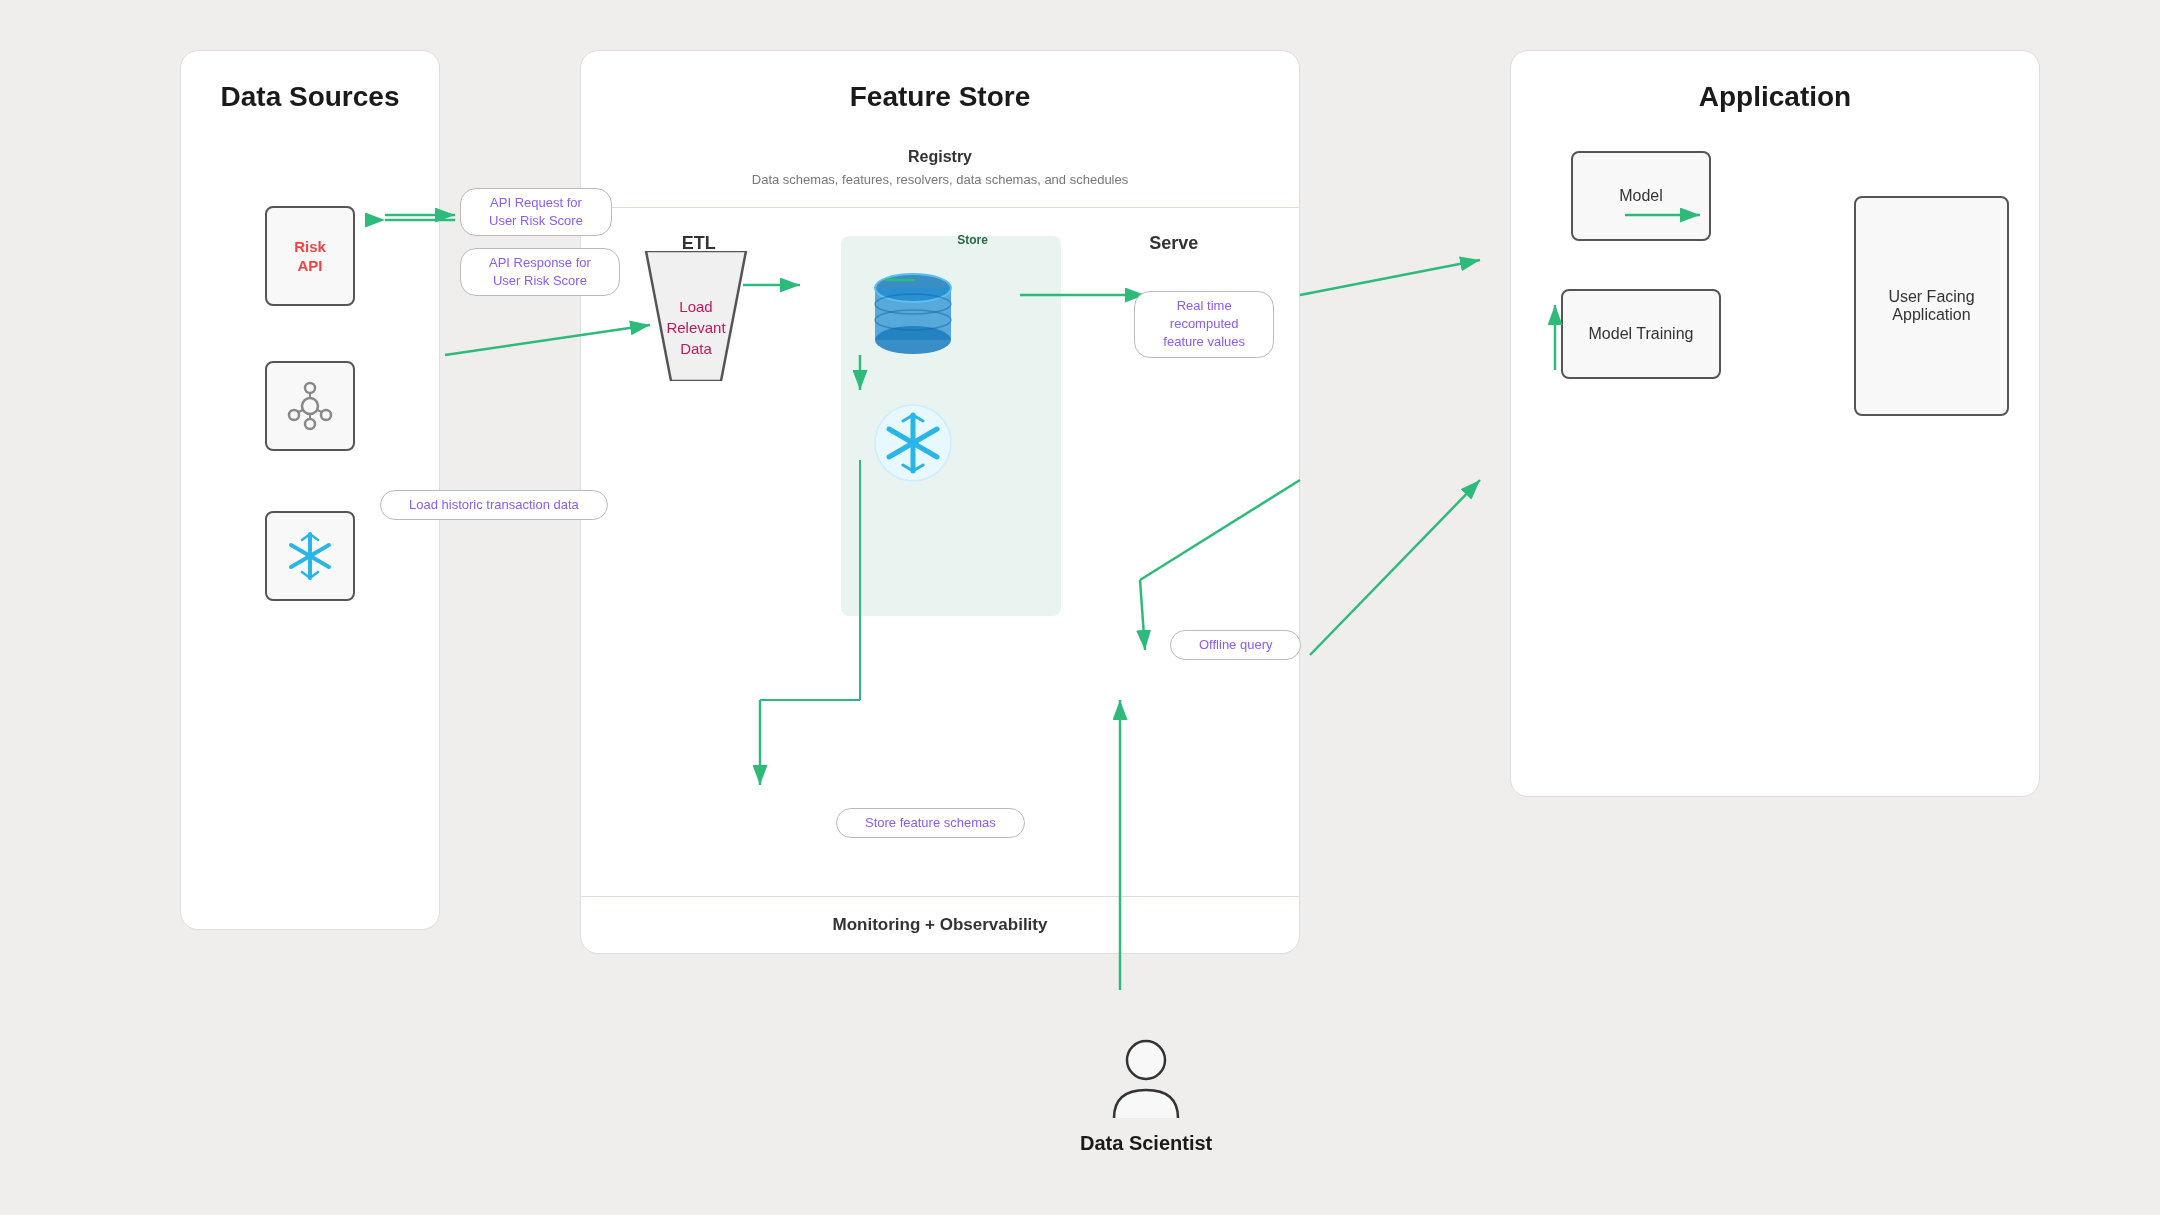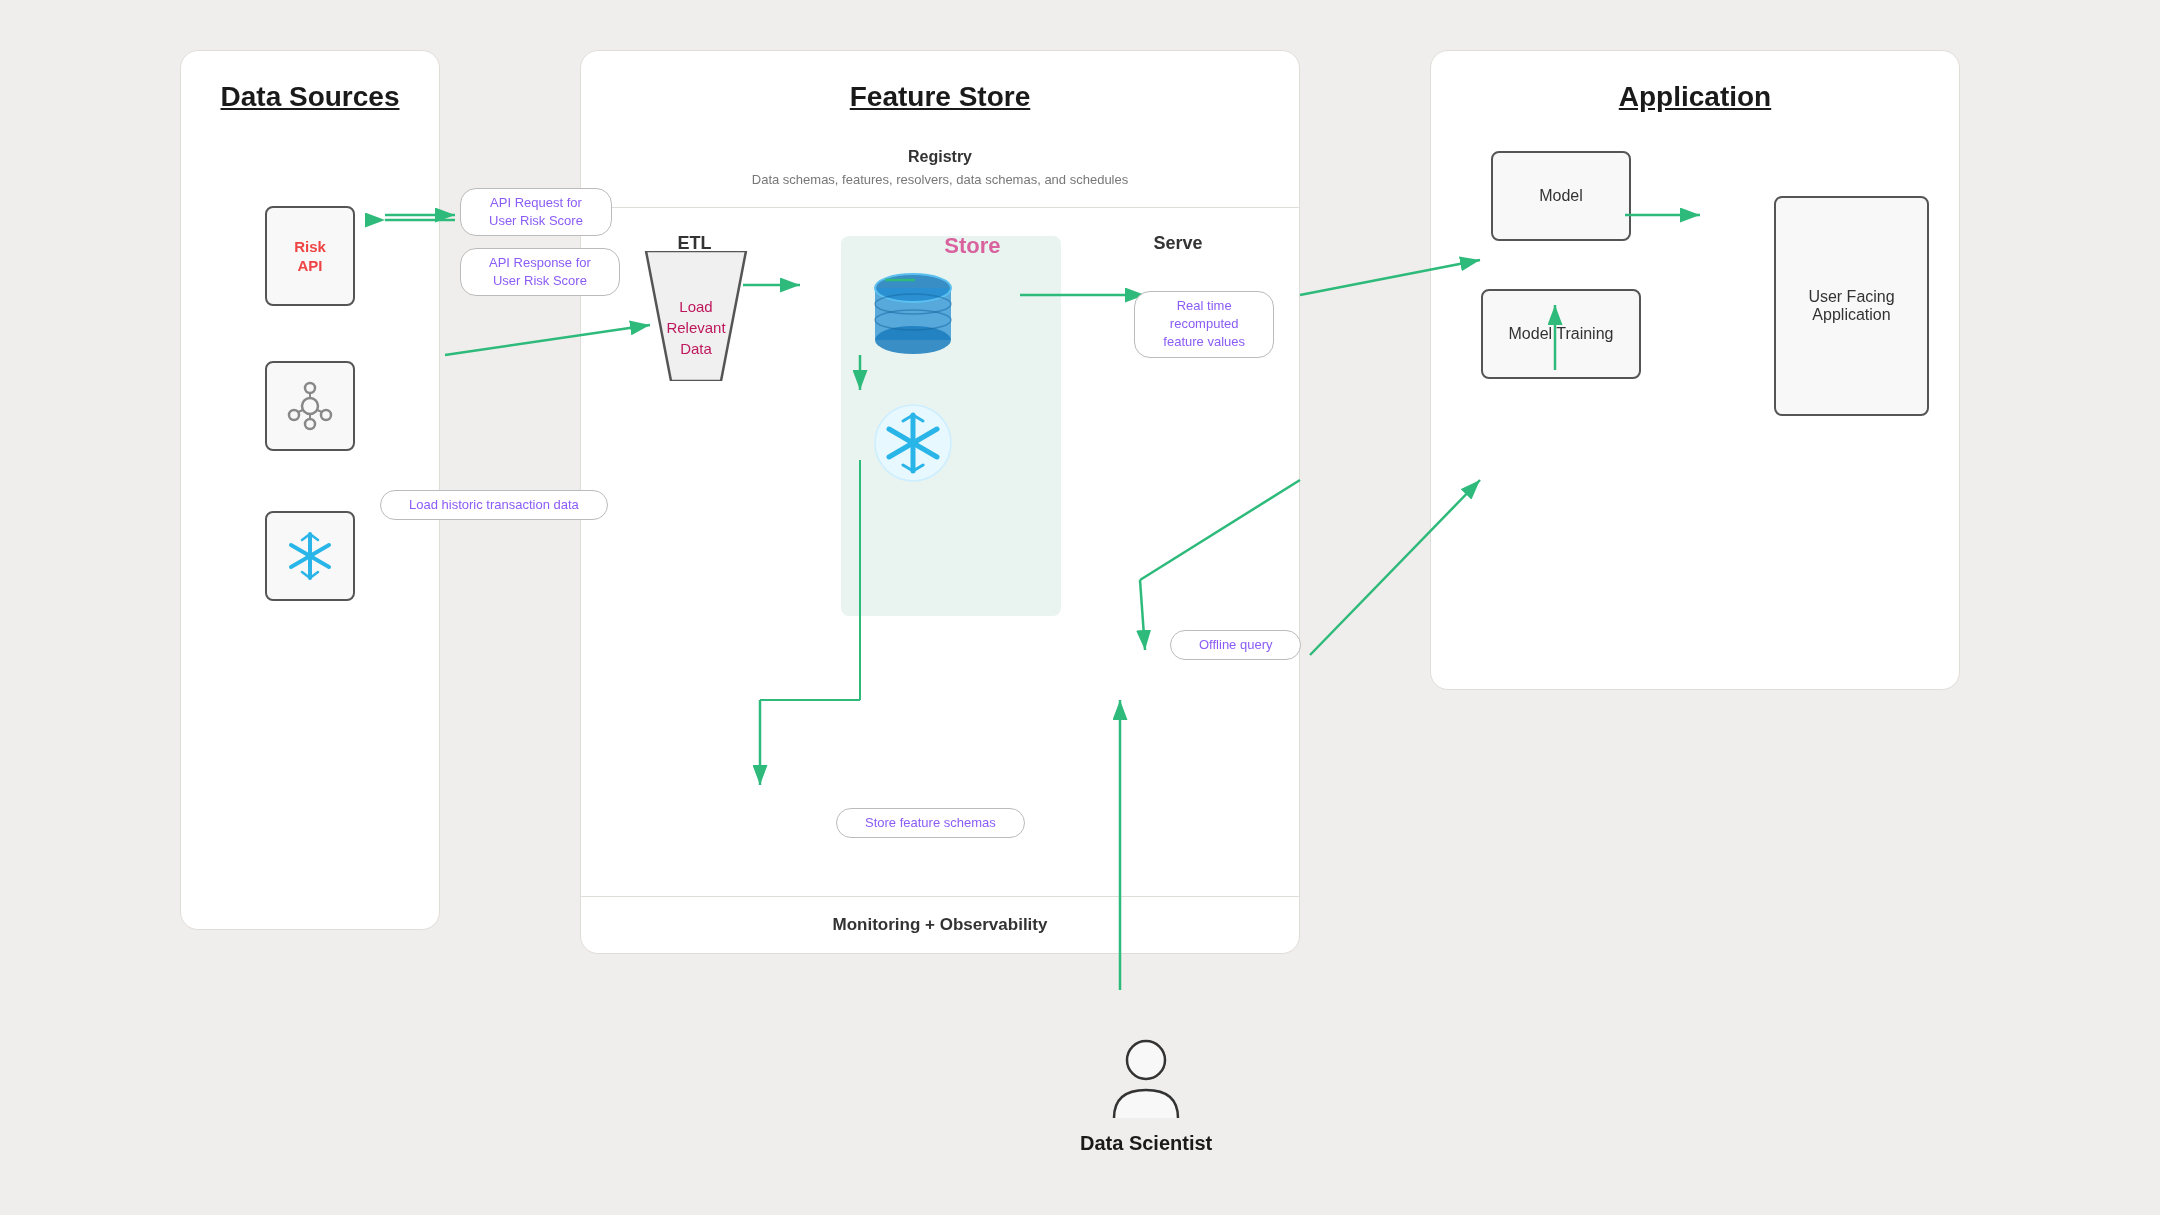--- a/index.html
+++ b/index.html
@@ -19,21 +19,20 @@
       border: 1.5px solid #e0ddd8;
       position: relative;
     }
 
     .panel-title {
       font-size: 28px;
       font-weight: 700;
       color: #1a1a1a;
       text-align: center;
       padding: 30px 35px 20px;
-      text-decoration: underline;
     }
 
     
     .risk-api-box {
       width: 90px;
       height: 100px;
       border: 2.5px solid #555;
       border-radius: 8px;
       background: #f8f8f8;
       display: flex;
@@ -141,23 +140,23 @@
       position: absolute;
       top: 50px;
       left: 580px;
       width: 720px;
       height: 904px;
     }
 
     .panel-app {
       position: absolute;
       top: 50px;
-      left: 1430px;
+      left: 1510px;
       width: 530px;
-      height: 640px;
+      height: 747px;
     }
   </style>
 </head>
 <body>
 
 <div class="diagram-wrapper">
 
   <div class="panel panel-ds">
     <div class="panel-title">Data Sources</div>
 
@@ -207,21 +206,21 @@
   <div class="panel panel-fs">
     <div class="panel-title">Feature Store</div>
 
     <div class="fs-registry">
       <div class="fs-registry-title">Registry</div>
       <div class="fs-registry-sub">Data schemas, features, resolvers, data schemas, and schedules</div>
     </div>
 
     <div style="display:flex; justify-content:space-around; padding: 25px 20px 0; position:relative;">
       <span style="font-size:18px; font-weight:600; color:#333;">ETL</span>
-      <span style="font-size:22px; font-weight:600; color:#ec4899; margin-left:80px;">Store</span>
+      <span style="font-size:12px; font-weight:600; color:#14532d; margin-left:80px;">Store</span>
       <span style="font-size:18px; font-weight:600; color:#333;">Serve</span>
     </div>
 
     <div style="position:absolute; top:185px; left:260px; width:220px; height:380px; background:rgba(144,200,180,0.2); border-radius:8px;"></div>
 
     <div style="position:absolute; top:200px; left:55px;">
       <svg width="120" height="130" viewBox="0 0 120 130">
 
         <polygon points="10,0 110,0 85,130 35,130" fill="#f0f0f0" stroke="#555" stroke-width="2.5"></polygon>
       </svg>

